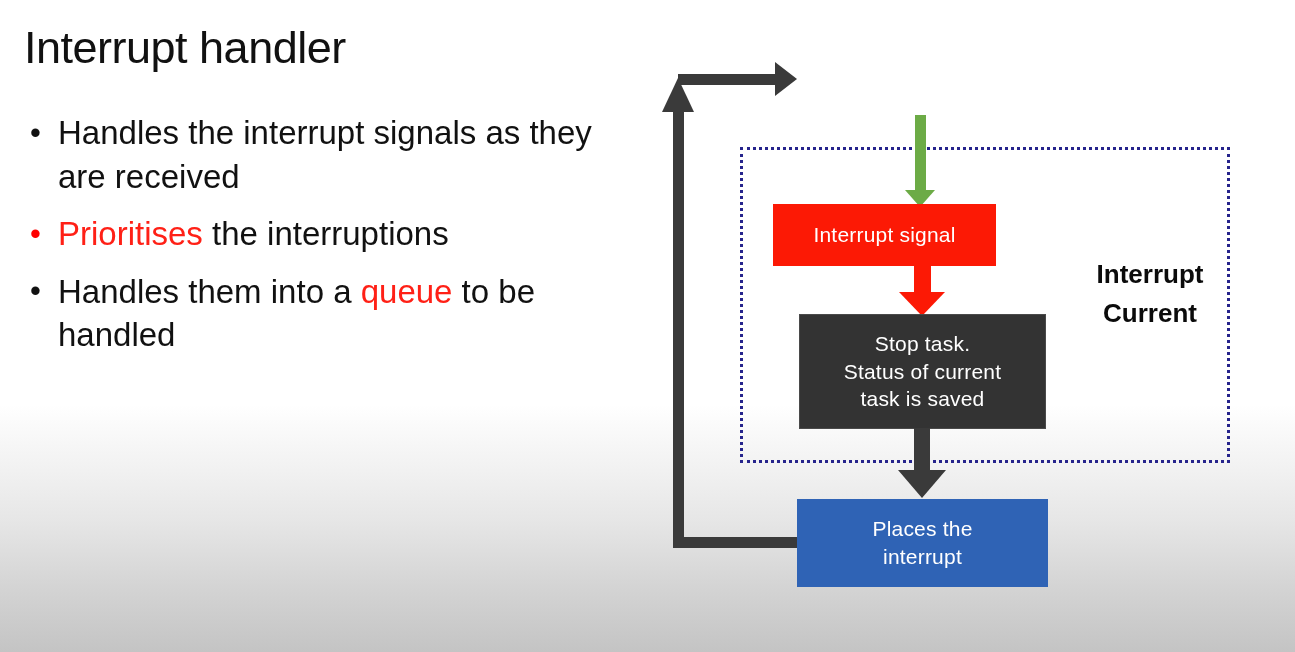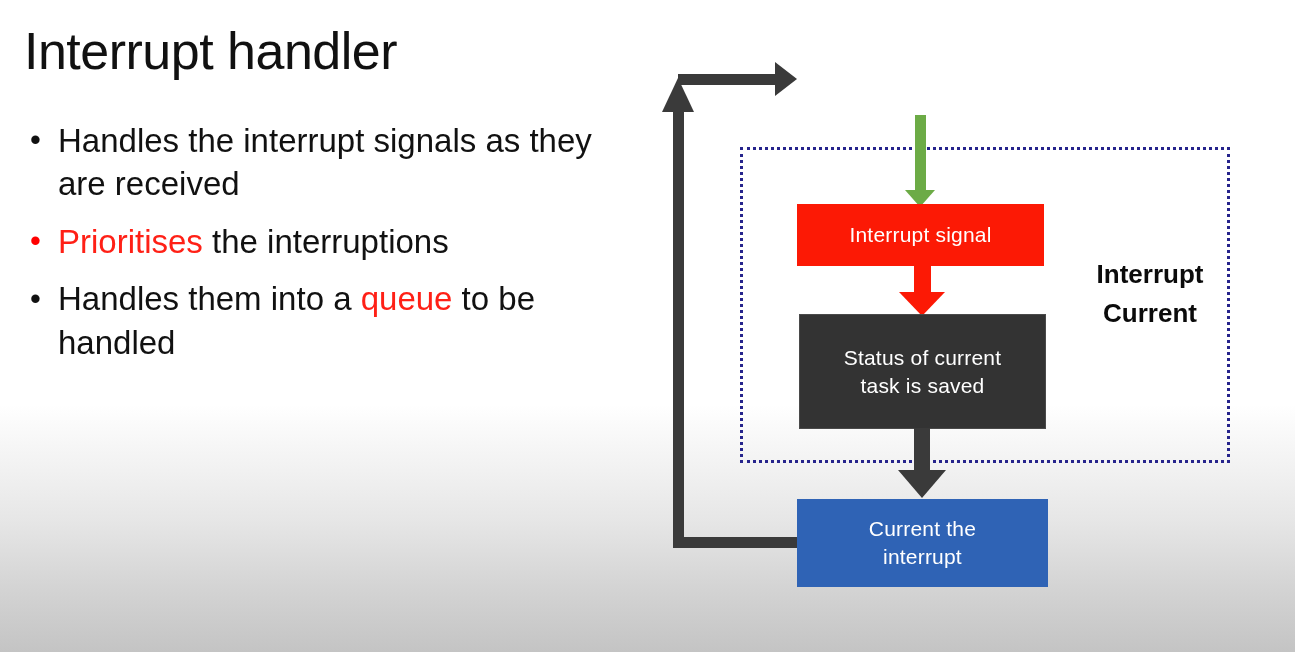--- a/index.html
+++ b/index.html
@@ -25,21 +25,21 @@
   }
 
   
   #left-col {
     position: absolute;
     left: 22px;
     top: 24px;
     width: 600px;
   }
   #page-title {
-    font-size: 52px;
+    font-size: 45px;
     font-weight: 400;
     color: #111111;
     letter-spacing: -0.5px;
     line-height: 1.05;
     margin: 0 0 40px 2px;
     white-space: nowrap;
   }
   .bullet-list {
     list-style: none;
     margin: 0;
@@ -86,22 +86,22 @@
     font-size: 21px;
     line-height: 1.32;
     letter-spacing: 0.2px;
   }
   #node-current-task {
     left: 793px; top: 50px;
     width: 255px; height: 66px;
     background: #6cab46;
   }
   #node-interrupt-signal {
-    left: 797px; top: 204px;
-    width: 247px; height: 62px;
+    left: 773px; top: 204px;
+    width: 223px; height: 62px;
     background: #fc1905;
   }
   #node-stop-task {
     left: 799px; top: 314px;
     width: 247px; height: 115px;
     background: #333333;
     border: 1px solid #4a4a4a;
   }
   #node-service-interrupt {
     left: 797px; top: 499px;
@@ -248,29 +248,30 @@
     <div class="vline" id="arrow-green-shaft"></div>
     <div class="arrowhead" id="arrow-green-head"></div>
 
     <div class="node" id="node-interrupt-signal">Interrupt signal</div>
 
     <div class="vline" id="arrow-red-shaft"></div>
     <div class="arrowhead" id="arrow-red-head"></div>
 
     <div class="node" id="node-stop-task">
       <div>
+        <div>Stop task.</div>
         <div>Status of current</div>
         <div>task is saved</div>
       </div>
     </div>
 
     <div class="vline" id="arrow-dark-shaft"></div>
     <div class="arrowhead" id="arrow-dark-head"></div>
 
     <div class="node" id="node-service-interrupt">
       <div>
-        <div>Current the</div>
+        <div>Places the</div>
         <div>interrupt</div>
       </div>
     </div>
 
   </div>
 </div>
 
 </body></html>

